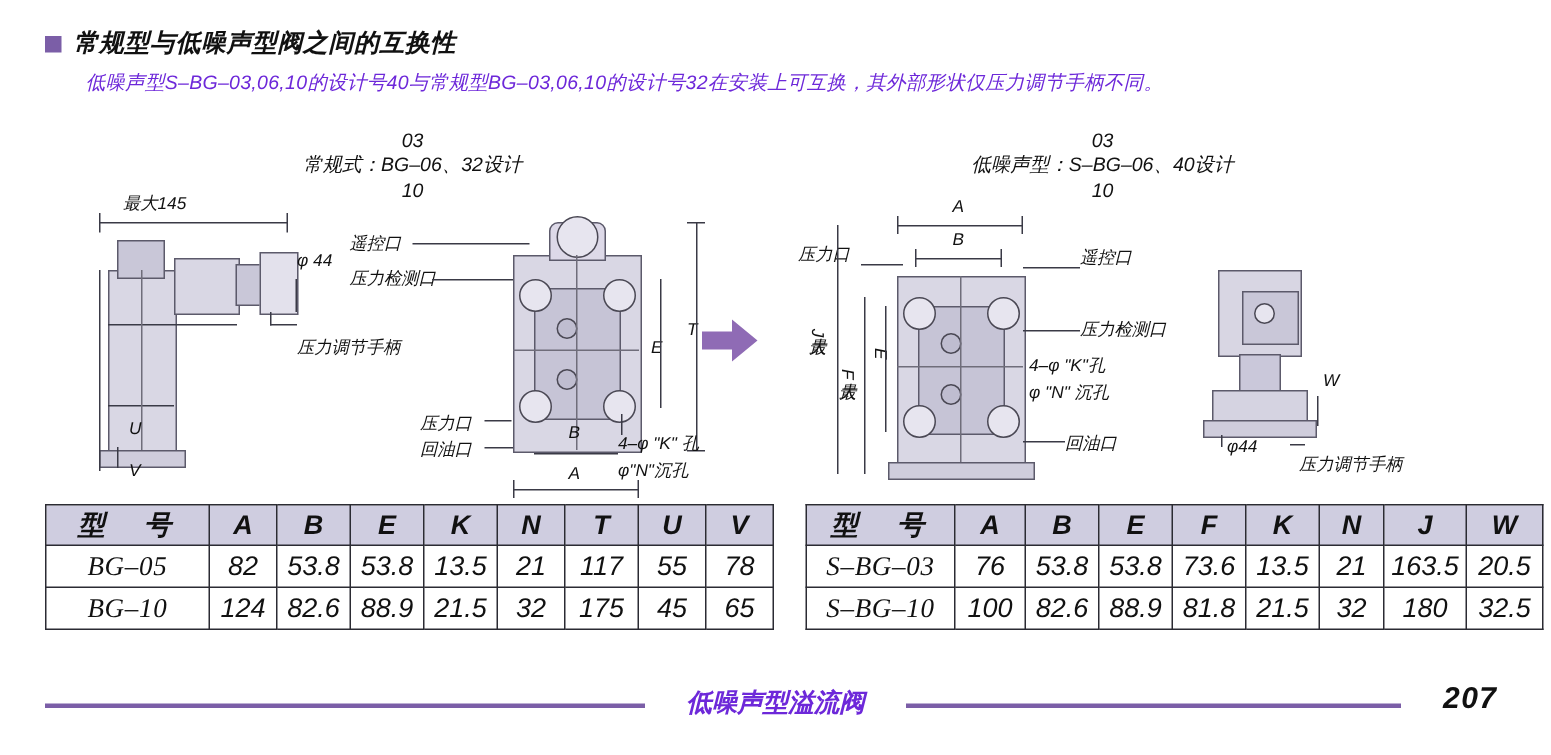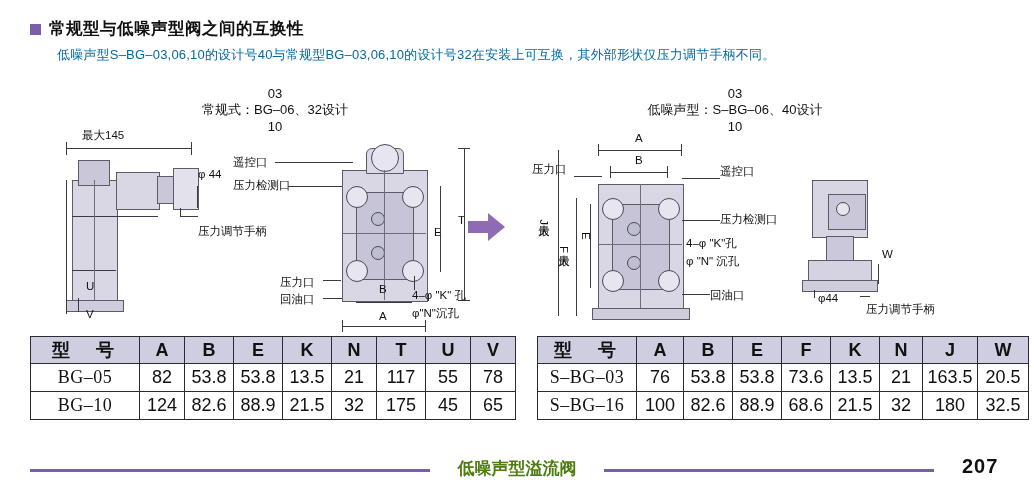--- a/index.html
+++ b/index.html
@@ -4,28 +4,28 @@
 <style>
   html,body{margin:0;padding:0;}
   body{
     width:1034px;height:503px;
     background:#ffffff;
     font-family:"Liberation Sans","DejaVu Sans",sans-serif;
     color:#111;
     position:relative;
     overflow:hidden;
   }
-  .page{position:absolute;left:0;top:0;width:1034px;height:503px;}
+  .page{position:absolute;left:0;top:0;width:1034px;height:503px;font-style:italic;}
 
   
   .heading{position:absolute;left:30px;top:18px;display:flex;align-items:center;}
   .heading .sq{width:11px;height:11px;background:#7b5ea7;margin-right:8px;}
   .heading .txt{font-size:16.5px;font-weight:bold;letter-spacing:.5px;color:#111;}
 
-  .intro{position:absolute;left:57px;top:46px;font-size:13px;color:#0369a1;letter-spacing:.2px;}
+  .intro{position:absolute;left:57px;top:46px;font-size:13px;color:#6d28d9;letter-spacing:.2px;}
 
   
   .cap{position:absolute;font-size:13px;text-align:center;line-height:1.25;}
   .cap .l1{display:block;}
   .cap-left{left:170px;top:86px;width:210px;}
   .cap-right{left:610px;top:86px;width:250px;}
 
   
   .arrow{position:absolute;left:468px;top:212px;width:38px;height:30px;}
 
@@ -53,21 +53,21 @@
   .tbl-left th:first-child,.tbl-left td:first-child{width:104px;}
   .tbl-left th:not(:first-child),.tbl-left td:not(:first-child){width=42px;}
   .model-cell{letter-spacing:.5px;font-family:"Liberation Serif","DejaVu Serif",serif;}
   .model-head{letter-spacing:4px;}
 
   
   .footer{position:absolute;left:0;top:455px;width:1034px;height:48px;}
   .frule{position:absolute;height:3px;background:#7b5ea7;top:14px;}
   .frule.l{left:30px;width:400px;}
   .frule.r{left:604px;width:330px;}
-  .ftitle{position:absolute;left:430px;top:2px;width:174px;text-align:center;font-size:17px;font-weight:bold;color:#4d7c0f;}
+  .ftitle{position:absolute;left:430px;top:2px;width:174px;text-align:center;font-size:17px;font-weight:bold;color:#6d28d9;}
   .pageno{position:absolute;left:962px;top:0px;font-size:20px;font-weight:bold;color:#111;letter-spacing:1px;}
 </style>
 </head>
 <body>
 
 <div class="page">
 
   <div class="heading">
     <span class="sq"></span>
     <span class="txt">常规型与低噪声型阀之间的互换性</span>
@@ -280,25 +280,25 @@
         <td>76</td>
         <td>53.8</td>
         <td>53.8</td>
         <td>73.6</td>
         <td>13.5</td>
         <td>21</td>
         <td>163.5</td>
         <td>20.5</td>
       </tr>
       <tr>
-        <td class="model-cell">S–BG–16</td>
+        <td class="model-cell">S–BG–10</td>
         <td>100</td>
         <td>82.6</td>
         <td>88.9</td>
-        <td>68.6</td>
+        <td>81.8</td>
         <td>21.5</td>
         <td>32</td>
         <td>180</td>
         <td>32.5</td>
       </tr>
     </tbody>
   </table>
 
   <div class="footer">
     <div class="frule l"></div>

